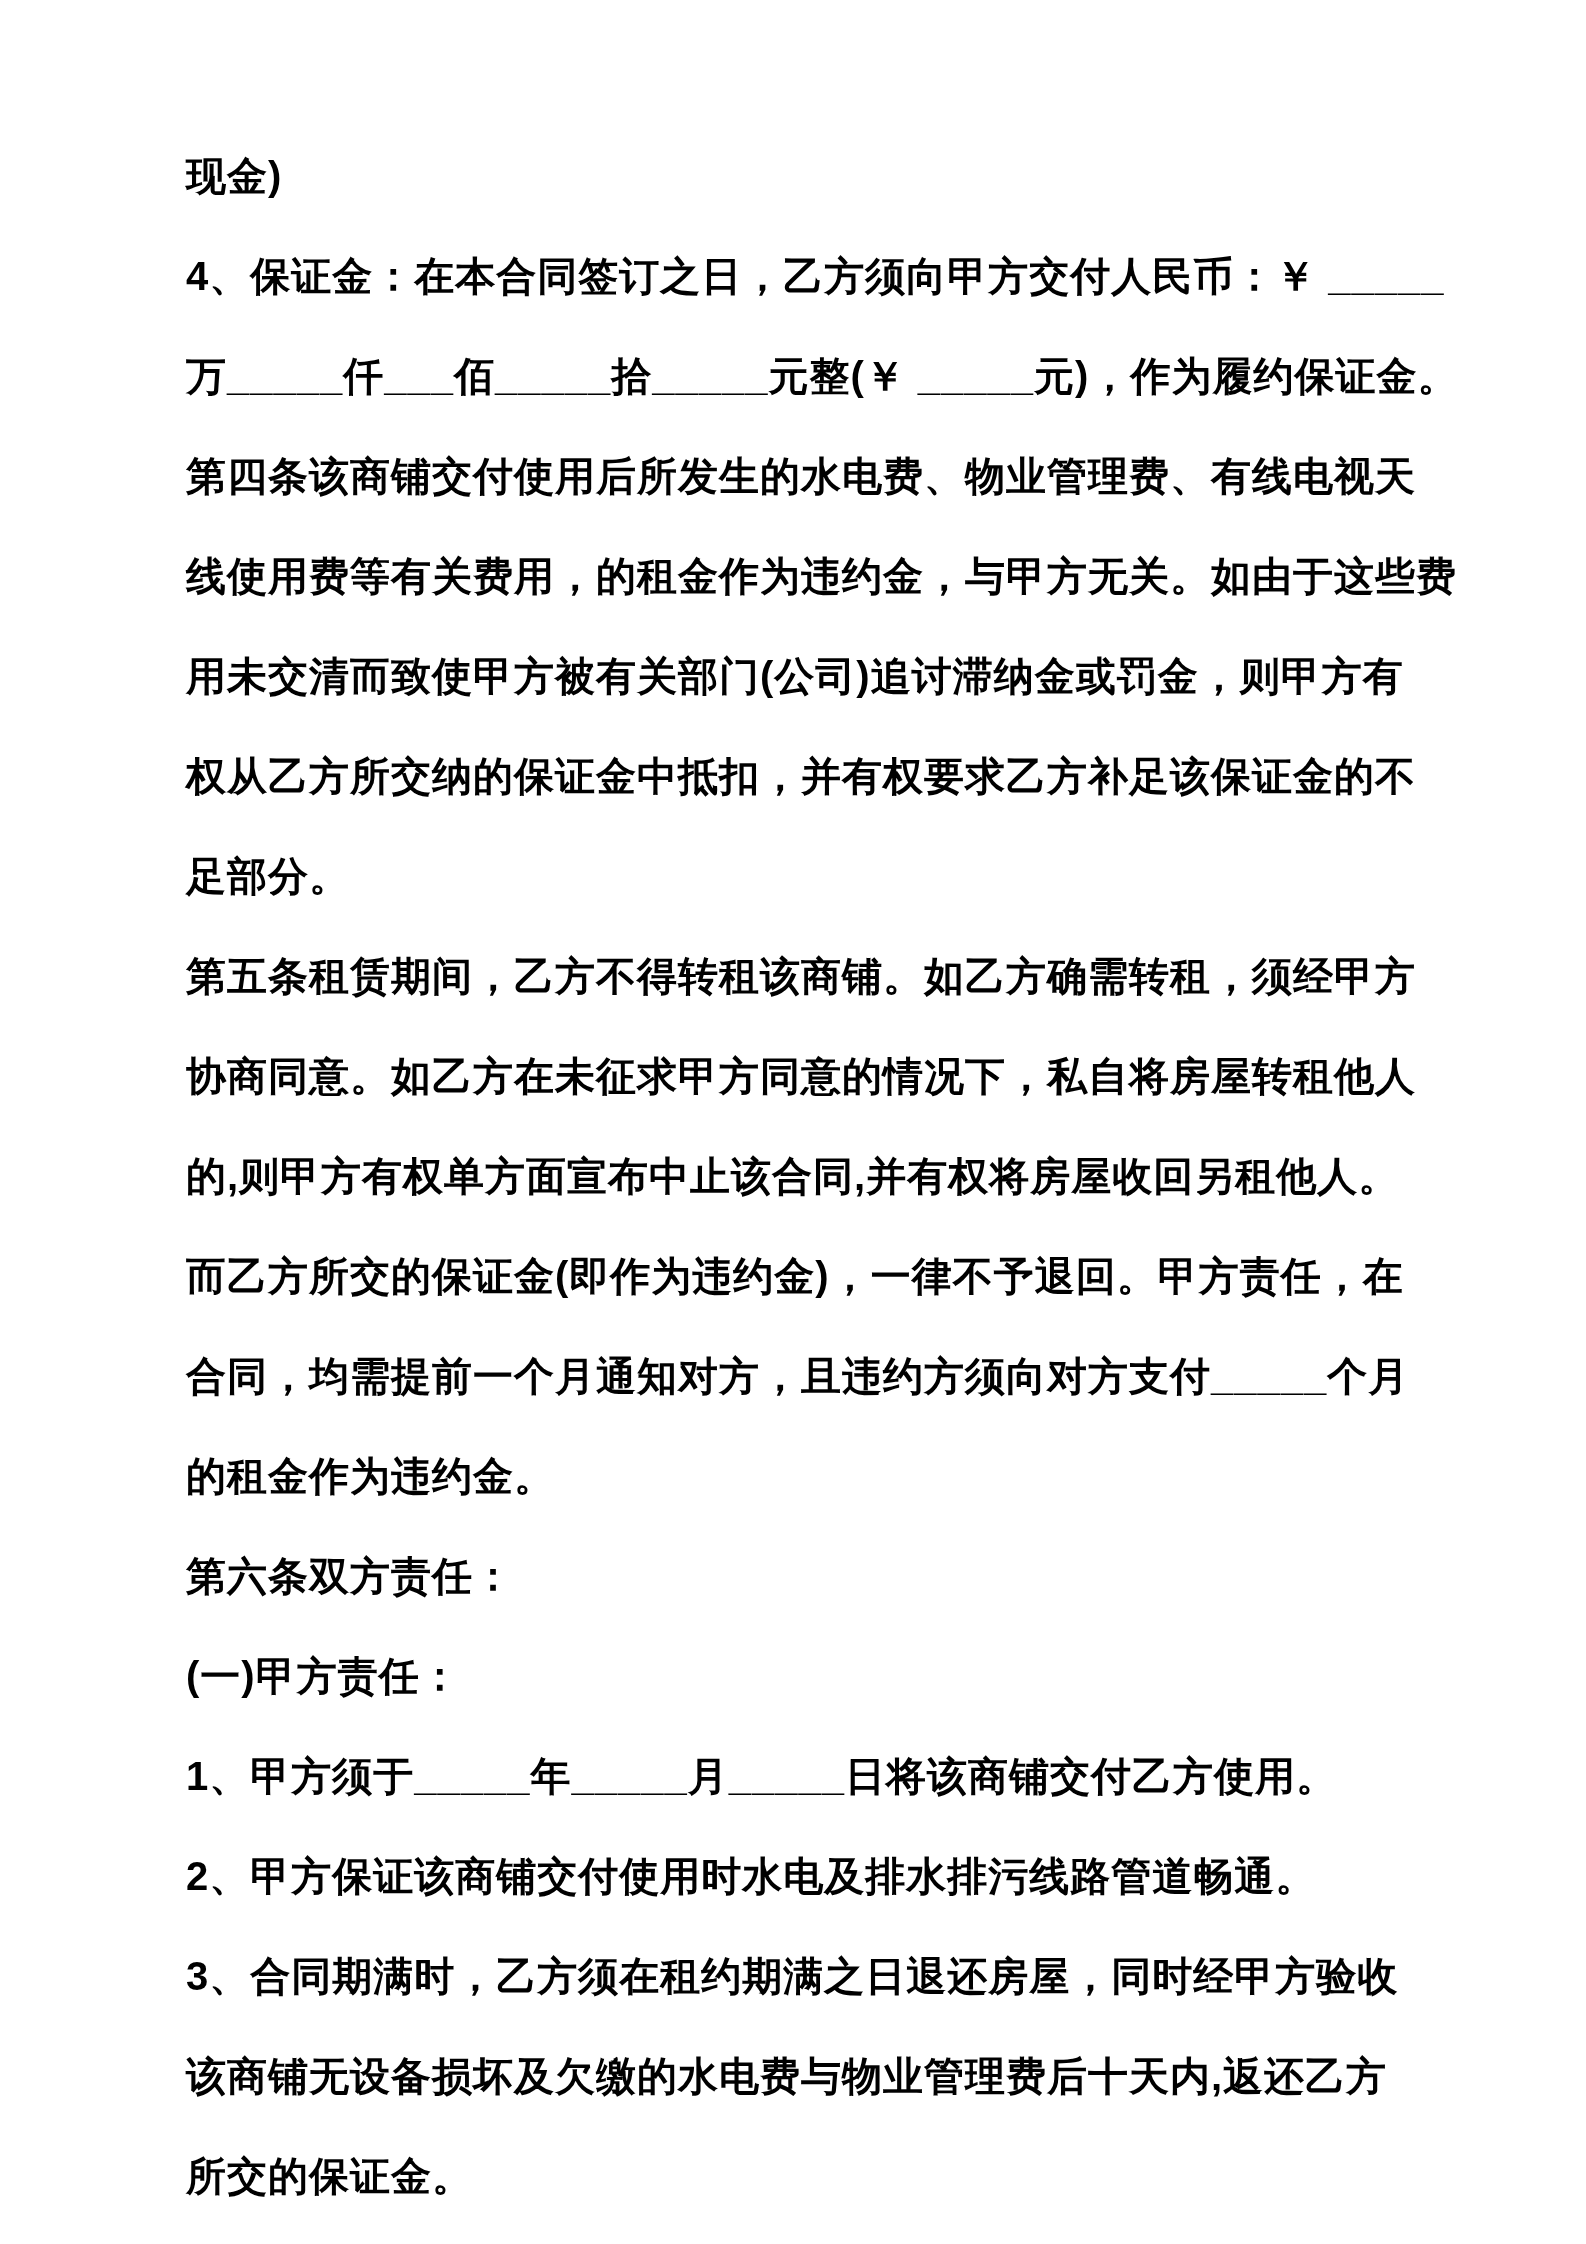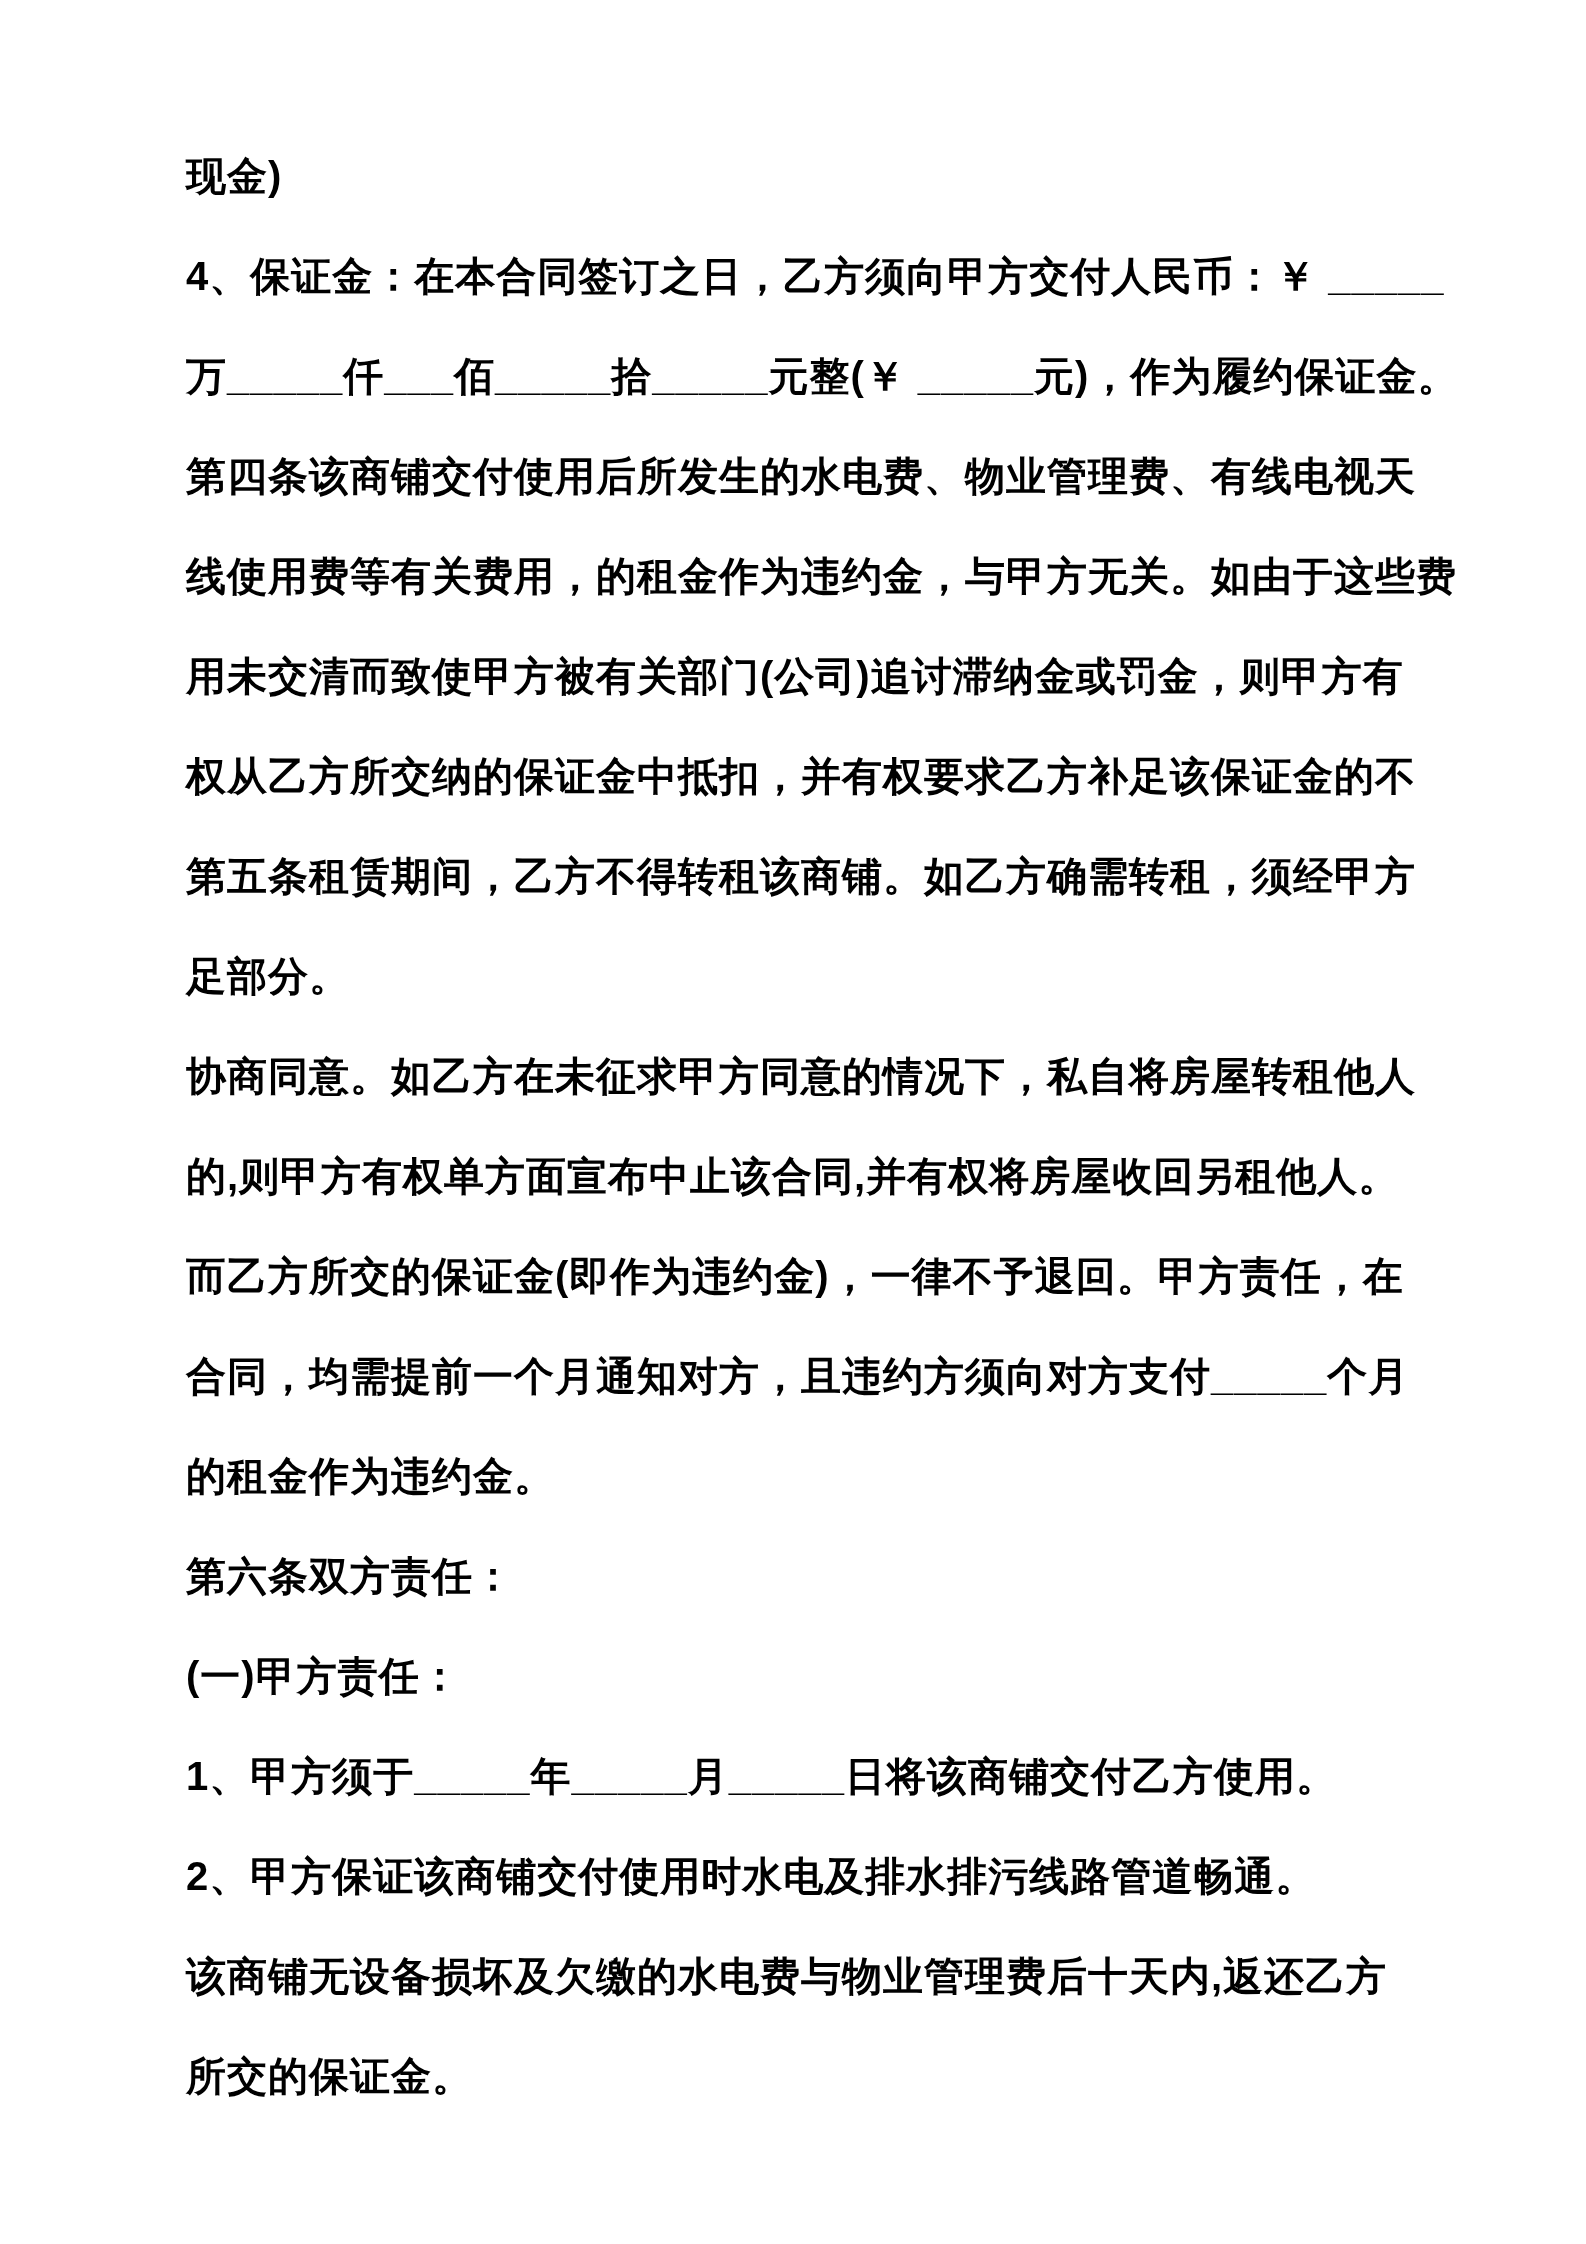--- a/index.html
+++ b/index.html
@@ -36,26 +36,27 @@
 <body>
 
 <div class="page">
   <p class="doc-line">现金)</p>
   <p class="doc-line">4、保证金：在本合同签订之日，乙方须向甲方交付人民币：￥ _____</p>
   <p class="doc-line">万_____仟___佰_____拾_____元整(￥ _____元)，作为履约保证金。</p>
   <p class="doc-line">第四条该商铺交付使用后所发生的水电费、物业管理费、有线电视天</p>
   <p class="doc-line">线使用费等有关费用，的租金作为违约金，与甲方无关。如由于这些费</p>
   <p class="doc-line">用未交清而致使甲方被有关部门(公司)追讨滞纳金或罚金，则甲方有</p>
   <p class="doc-line">权从乙方所交纳的保证金中抵扣，并有权要求乙方补足该保证金的不</p>
+  <p class="doc-line">足部分。</p>
   <p class="doc-line">第五条租赁期间，乙方不得转租该商铺。如乙方确需转租，须经甲方</p>
-  <p class="doc-line">足部分。</p>
   <p class="doc-line">协商同意。如乙方在未征求甲方同意的情况下，私自将房屋转租他人</p>
   <p class="doc-line">的,则甲方有权单方面宣布中止该合同,并有权将房屋收回另租他人。</p>
   <p class="doc-line">而乙方所交的保证金(即作为违约金)，一律不予退回。甲方责任，在</p>
   <p class="doc-line">合同，均需提前一个月通知对方，且违约方须向对方支付_____个月</p>
   <p class="doc-line">的租金作为违约金。</p>
   <p class="doc-line">第六条双方责任：</p>
   <p class="doc-line">(一)甲方责任：</p>
   <p class="doc-line">1、甲方须于_____年_____月_____日将该商铺交付乙方使用。</p>
   <p class="doc-line">2、甲方保证该商铺交付使用时水电及排水排污线路管道畅通。</p>
+  <p class="doc-line">3、合同期满时，乙方须在租约期满之日退还房屋，同时经甲方验收</p>
   <p class="doc-line">该商铺无设备损坏及欠缴的水电费与物业管理费后十天内,返还乙方</p>
   <p class="doc-line">所交的保证金。</p>
 </div>
 
 </body></html>

